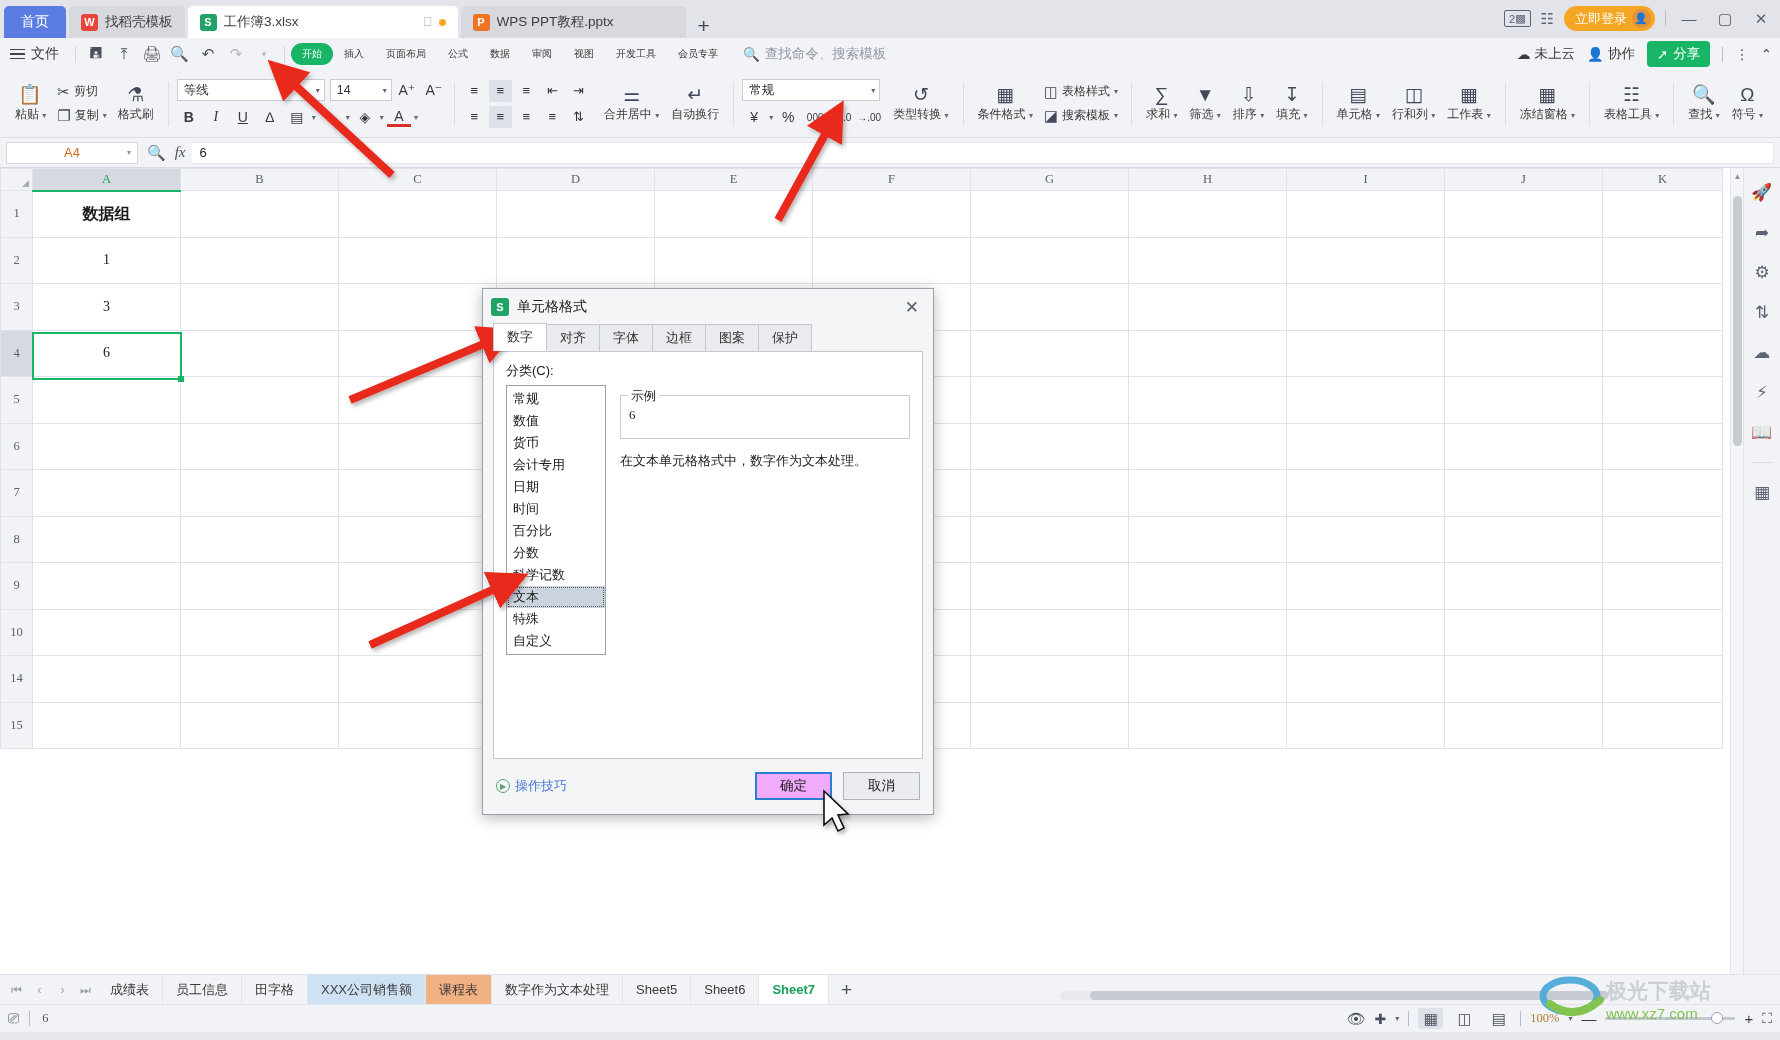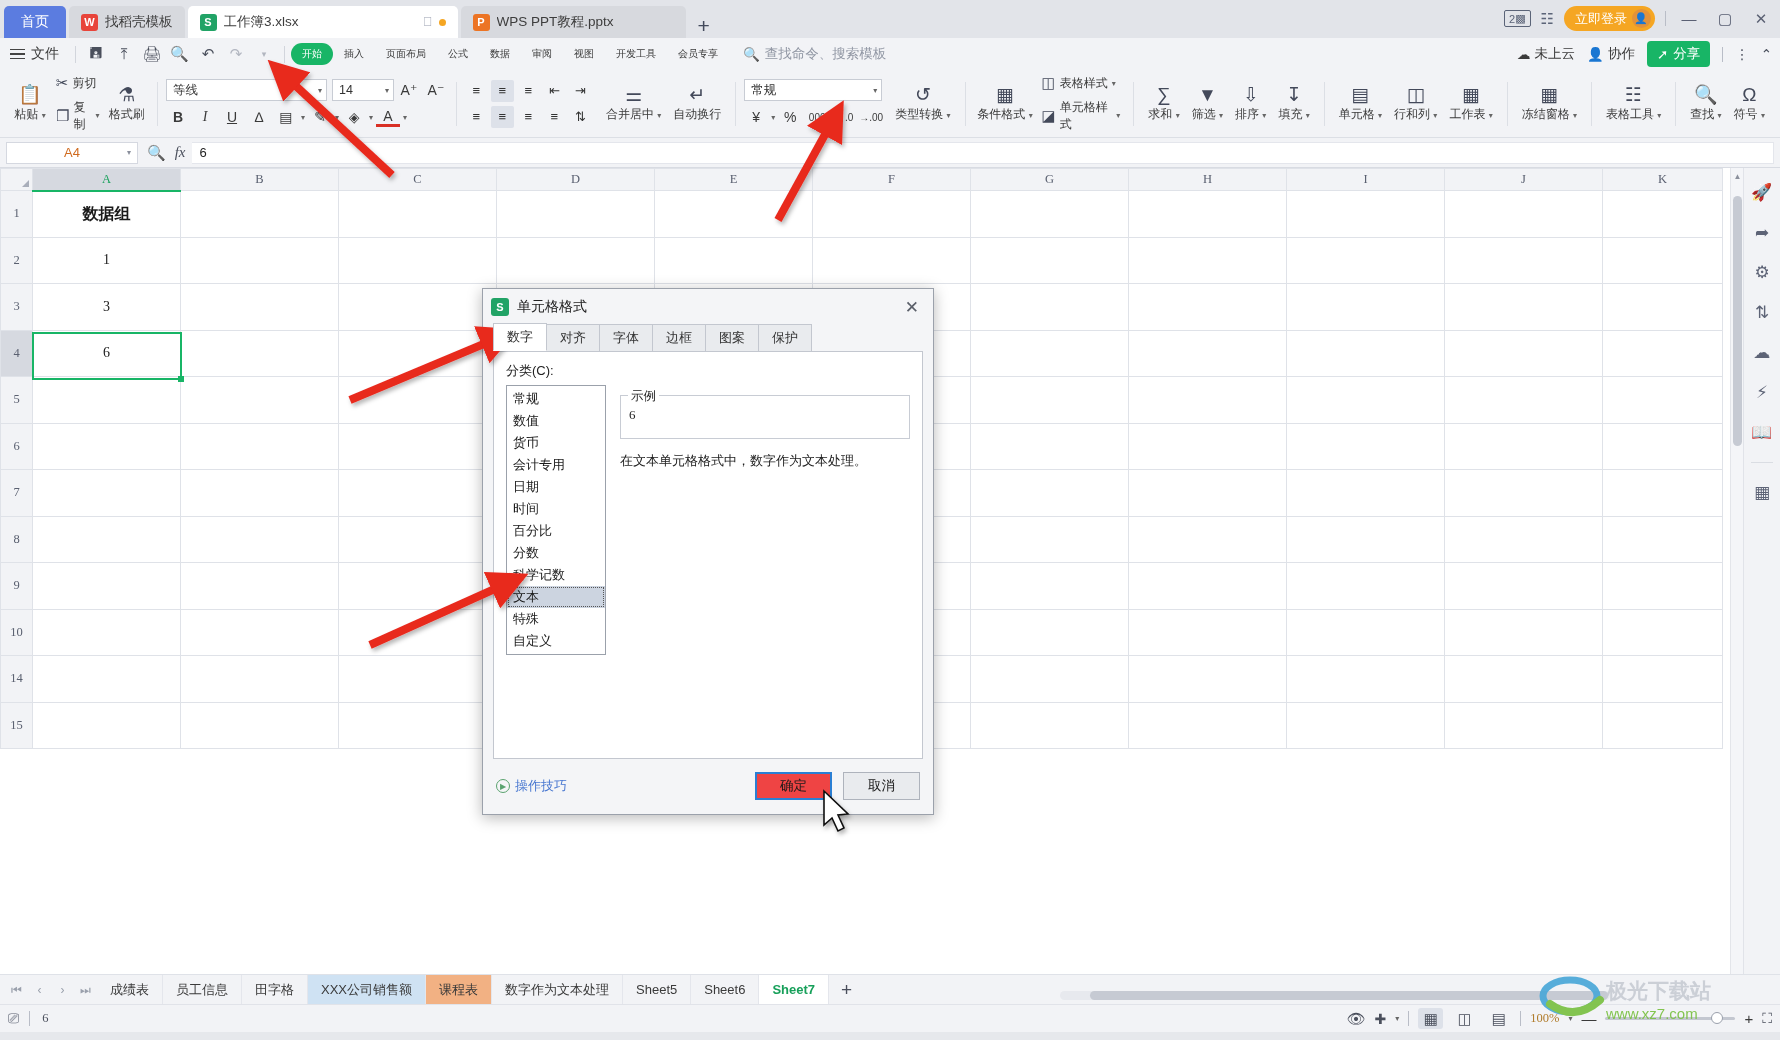--- a/index.html
+++ b/index.html
@@ -172,21 +172,21 @@
     color: #222; font-family: "Liberation Serif", serif; position: relative; }
   .sample-lg { position: absolute; top: -8px; left: 7px; background: #fff; padding: 0 3px;
     font-size: 12.5px; color: #222; font-family: "Liberation Sans", sans-serif; }
   .sample-desc { font-size: 13px; color: #222; margin-top: 13px; }
   .dlg-foot { display: flex; align-items: center; padding: 13px 13px 0 13px; }
   .tiplink { display: flex; align-items: center; gap: 5px; font-size: 13px; color: #4676d0; }
   .tipcircle { width: 14px; height: 14px; border-radius: 50%; border: 1px solid #5aa36f;
     color: #5aa36f; font-size: 8px; display: flex; align-items: center; justify-content: center; }
   .dbtn { width: 77px; height: 28px; display: flex; align-items: center; justify-content: center;
     font-size: 13.5px; border: 1px solid #aeb3bc; background: #e9ebee; color: #1a1a1a; }
-  .dbtn.primary { background: #ef4444; border: 2px solid #2a7fd4; }
+  .dbtn.primary { background: #f0abfc; border: 2px solid #2a7fd4; }
 
   
   .ovl { position: absolute; top: 0; left: 0; width: 1780px; height: 1040px; pointer-events: none; }
   .wm { position: absolute; right: 10px; bottom: 14px; opacity: .92; }
 </style>
 </head>
 <body>
 
 <div class="titlebar">
   <div class="tab-home">
@@ -305,21 +305,21 @@
     <div class="bigbtn">
       <span class="gl">⚗</span>
       <span class="lb">格式刷</span>
     </div>
   </div>
   <div class="rsep"></div>
 
   <div class="rgroup">
     <div class="stack" style="gap:5px">
       <div class="srow">
-        <div class="fontbox" style="width:161px">
+        <div class="fontbox" style="width:148px">
           <span style="flex:1">等线</span>
           <span class="caret">▾</span>
         </div>
         <div class="fontbox" style="width:62px;margin-left:2px">
           <span style="flex:1">14</span>
           <span class="caret">▾</span>
         </div>
         <div class="fbtn">
             <span>A⁺</span>
           </div>
@@ -425,21 +425,21 @@
       <span class="lb"><span>条件格式</span> <span class="caret">▾</span></span>
     </div>
     <div class="stack">
       <div class="smallbtn">
         <span class="gl">◫</span>
         <span>表格样式</span>
         <span class="caret">▾</span>
       </div>
       <div class="smallbtn">
         <span class="gl">◪</span>
-        <span>单元格样式</span>
+        <span>搜索模板</span>
         <span class="caret">▾</span>
       </div>
     </div>
   </div>
   <div class="rsep"></div>
 
   <div class="rgroup">
     <div class="bigbtn">
       <span class="gl">∑</span>
       <span class="lb"><span>求和</span> <span class="caret">▾</span></span>

